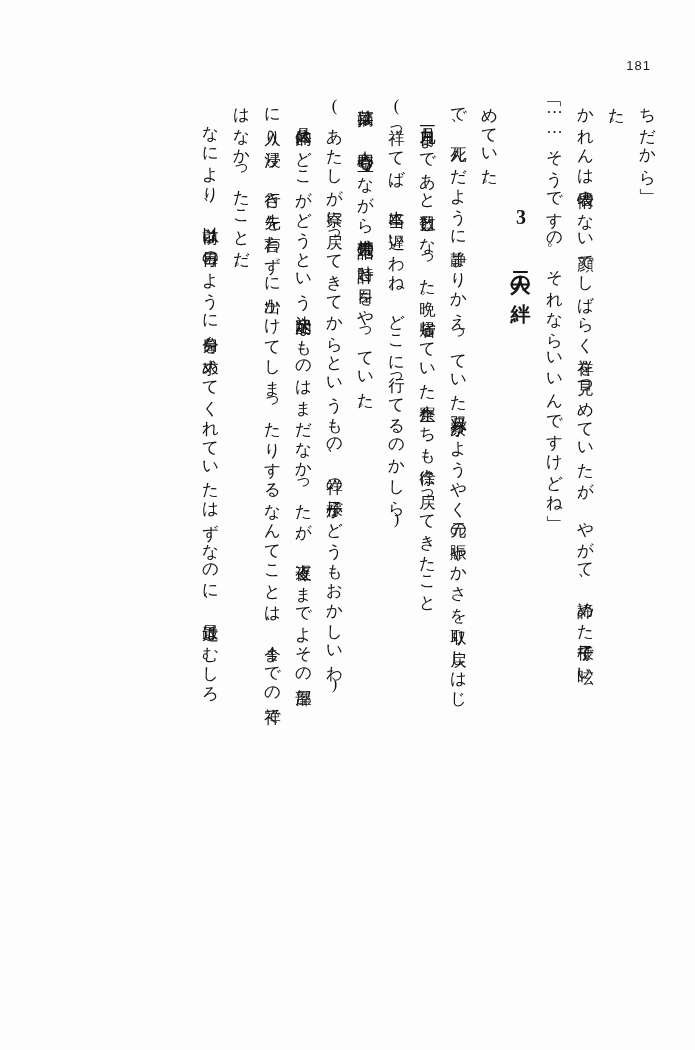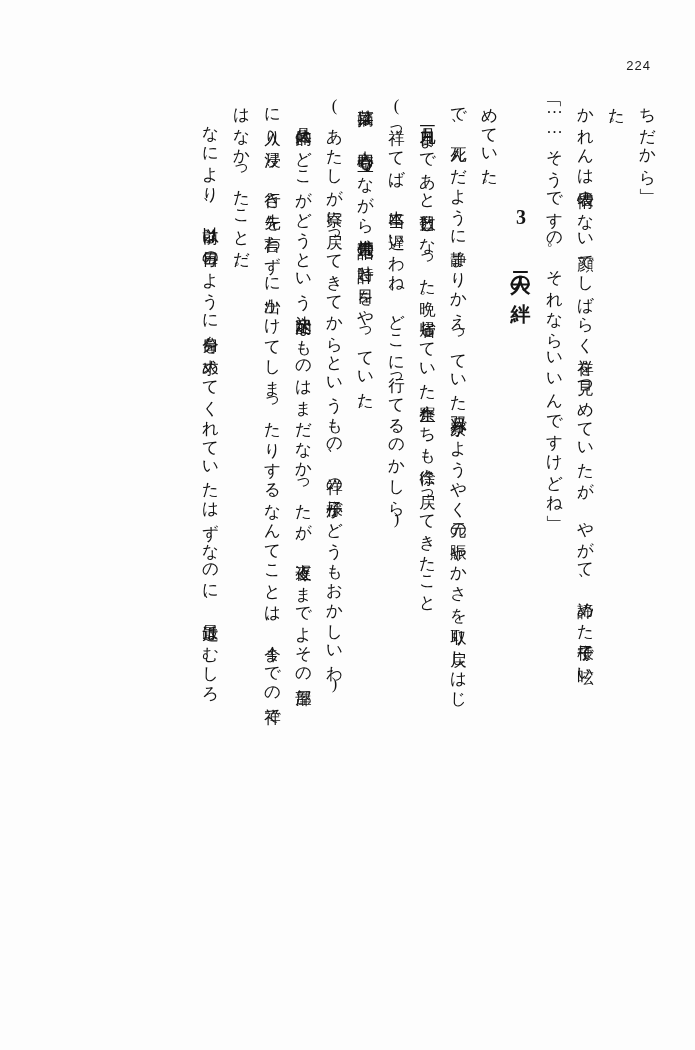--- a/index.html
+++ b/index.html
@@ -62,21 +62,21 @@
     flex: 0 0 34px;
     padding-top: 110px;
   }
   .col.indent-1 { padding-top: 18px; }
 </style>
 </head>
 <body>
 
 <div class="page">
 
-  <div class="page-number">224</div>
+  <div class="page-number">181</div>
 
   <div class="text-body">
       <div class="col">ちだから」</div>
       <div class="col">た。</div>
       <div class="col">かれんは表情のない顔でしばらく祥を見つめていたが、やがて、諦めた様子で呟い</div>
       <div class="col">「……そうですの。それならいいんですけどね」</div>
       <div class="col heading">3 二人の絆</div>
       <div class="col">めていた。</div>
       <div class="col">で、死んだように静まりかえっていた双月寮がようやく元の賑やかさを取り戻しはじ</div>
       <div class="col indent-1">九月一日まであと数日となった晩。帰省していた寮生たちも徐々に戻ってきたこと</div>

